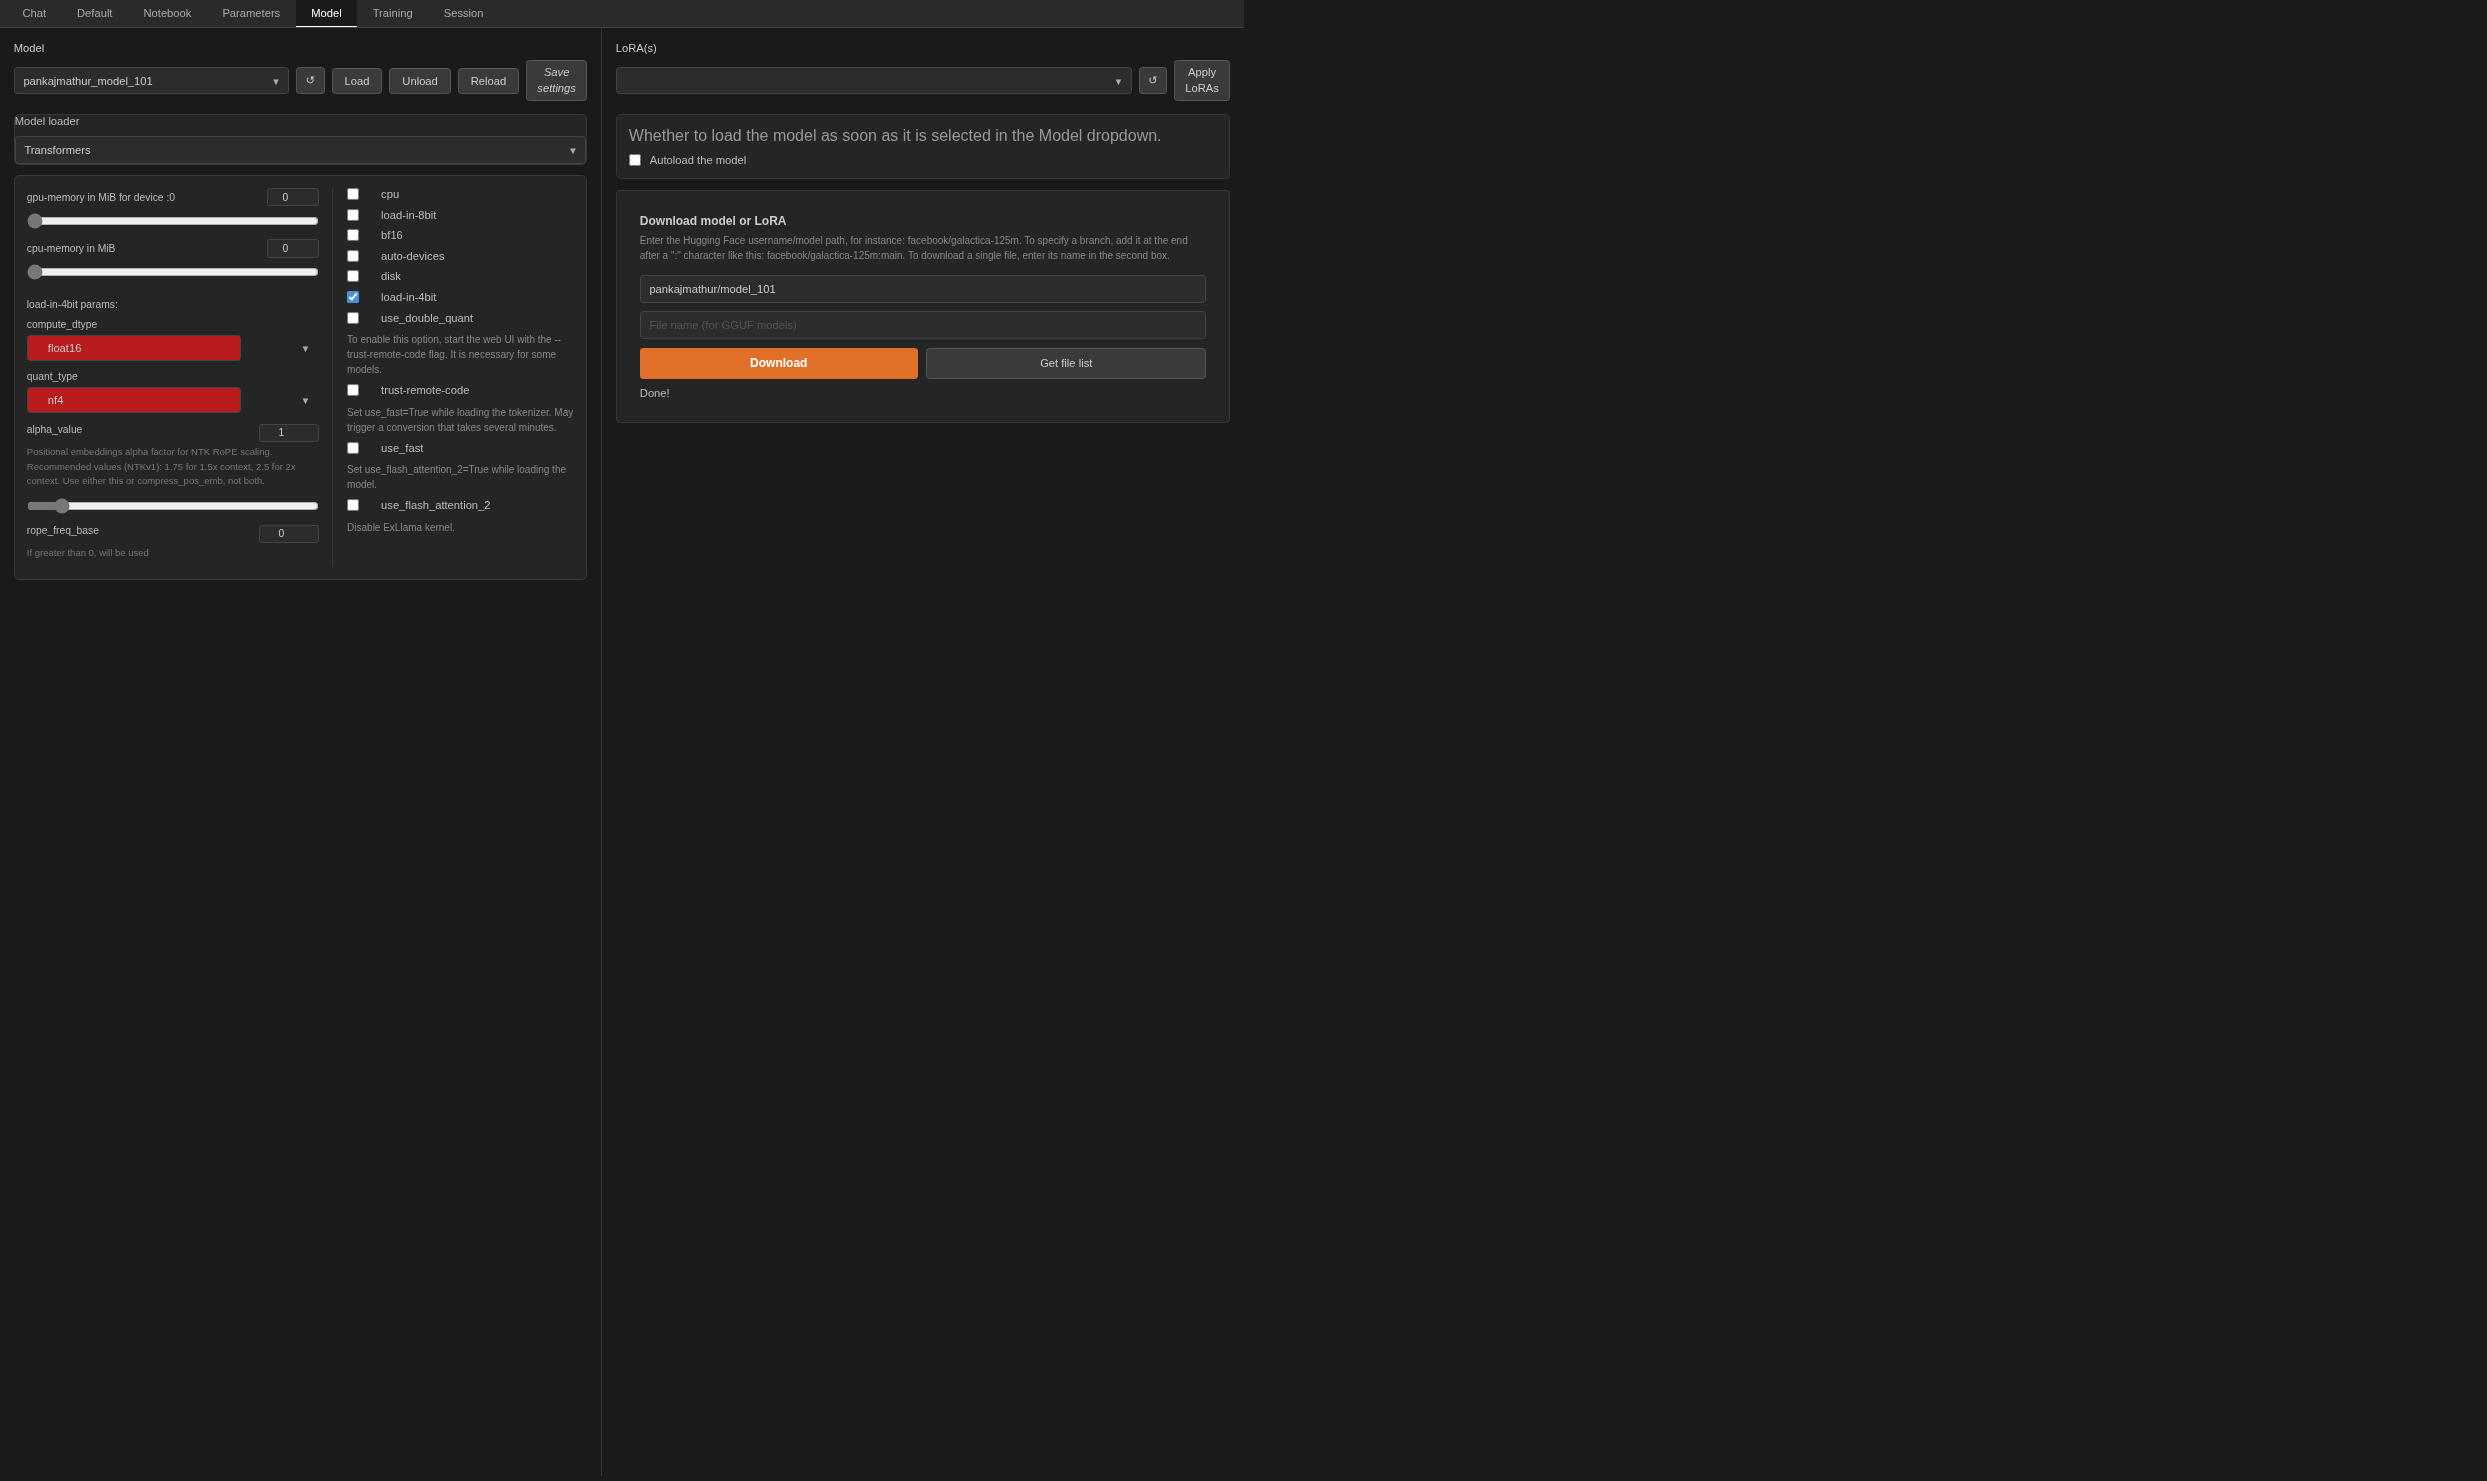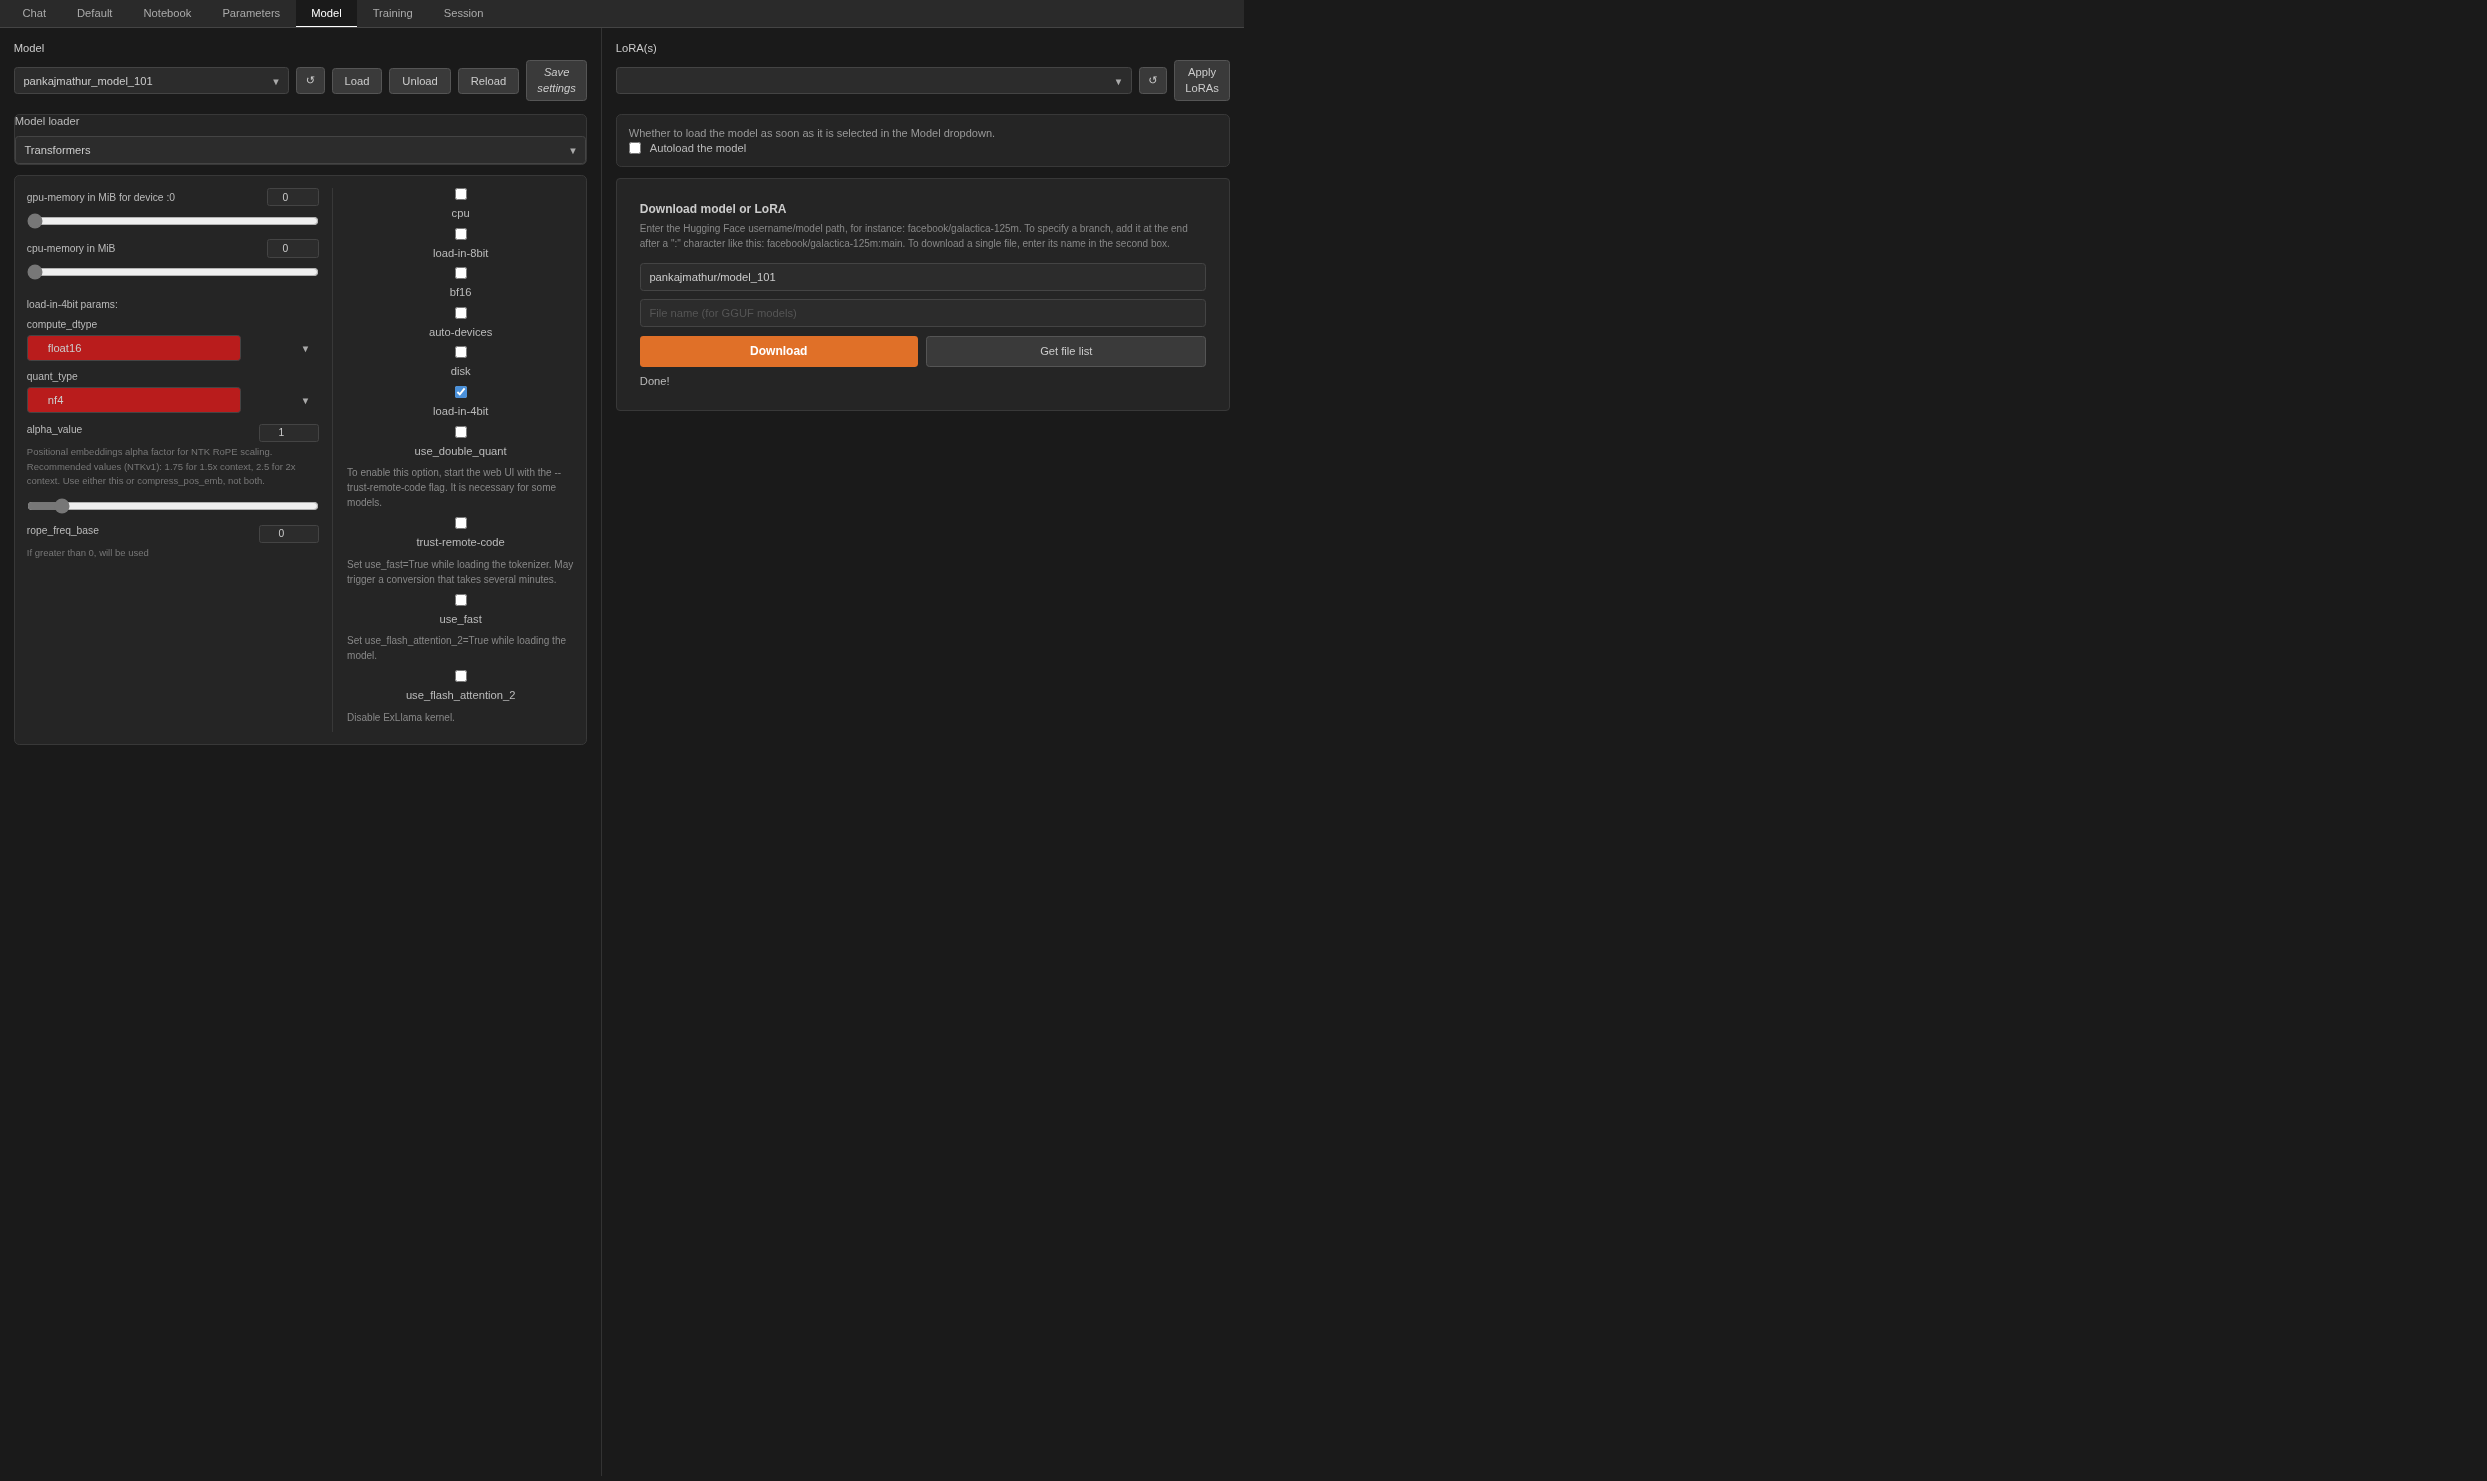--- a/index.html
+++ b/index.html
@@ -203,25 +203,24 @@
       width: 100%;
       margin: 3.4px 0 10.3px 0;
       accent-color: #777;
       cursor: pointer;
     }
 
     
     .check-item {
       display: flex;
       align-items: center;
-      gap: 7px;
+      gap: 22px;
       margin-bottom: 8.6px;
       color: #bbb;
       font-size: 11.2px;
-      flex-direction: column;
     }
     .check-item input[type="checkbox"] {
       accent-color: #4a90d9;
       width: 12px;
       height: 12px;
       cursor: pointer;
     }
 
     .params-section-label {
       color: #bbb;
@@ -287,22 +286,22 @@
 
     .autoload-box {
       background: #252525;
       border: 0.9px solid #383838;
       border-radius: 5.2px;
       padding: 12px;
       margin-bottom: 10.3px;
     }
     .autoload-desc {
       color: #999;
-      font-size: 11px;
-      margin-bottom: 3px;
+      font-size: 16px;
+      margin-bottom: 9px;
     }
     .autoload-check {
       display: flex;
       align-items: flex-start;
       gap: 9px;
       color: #bbb;
     }
     .autoload-check input {
       accent-color: #4a90d9;
       width: 12px;

